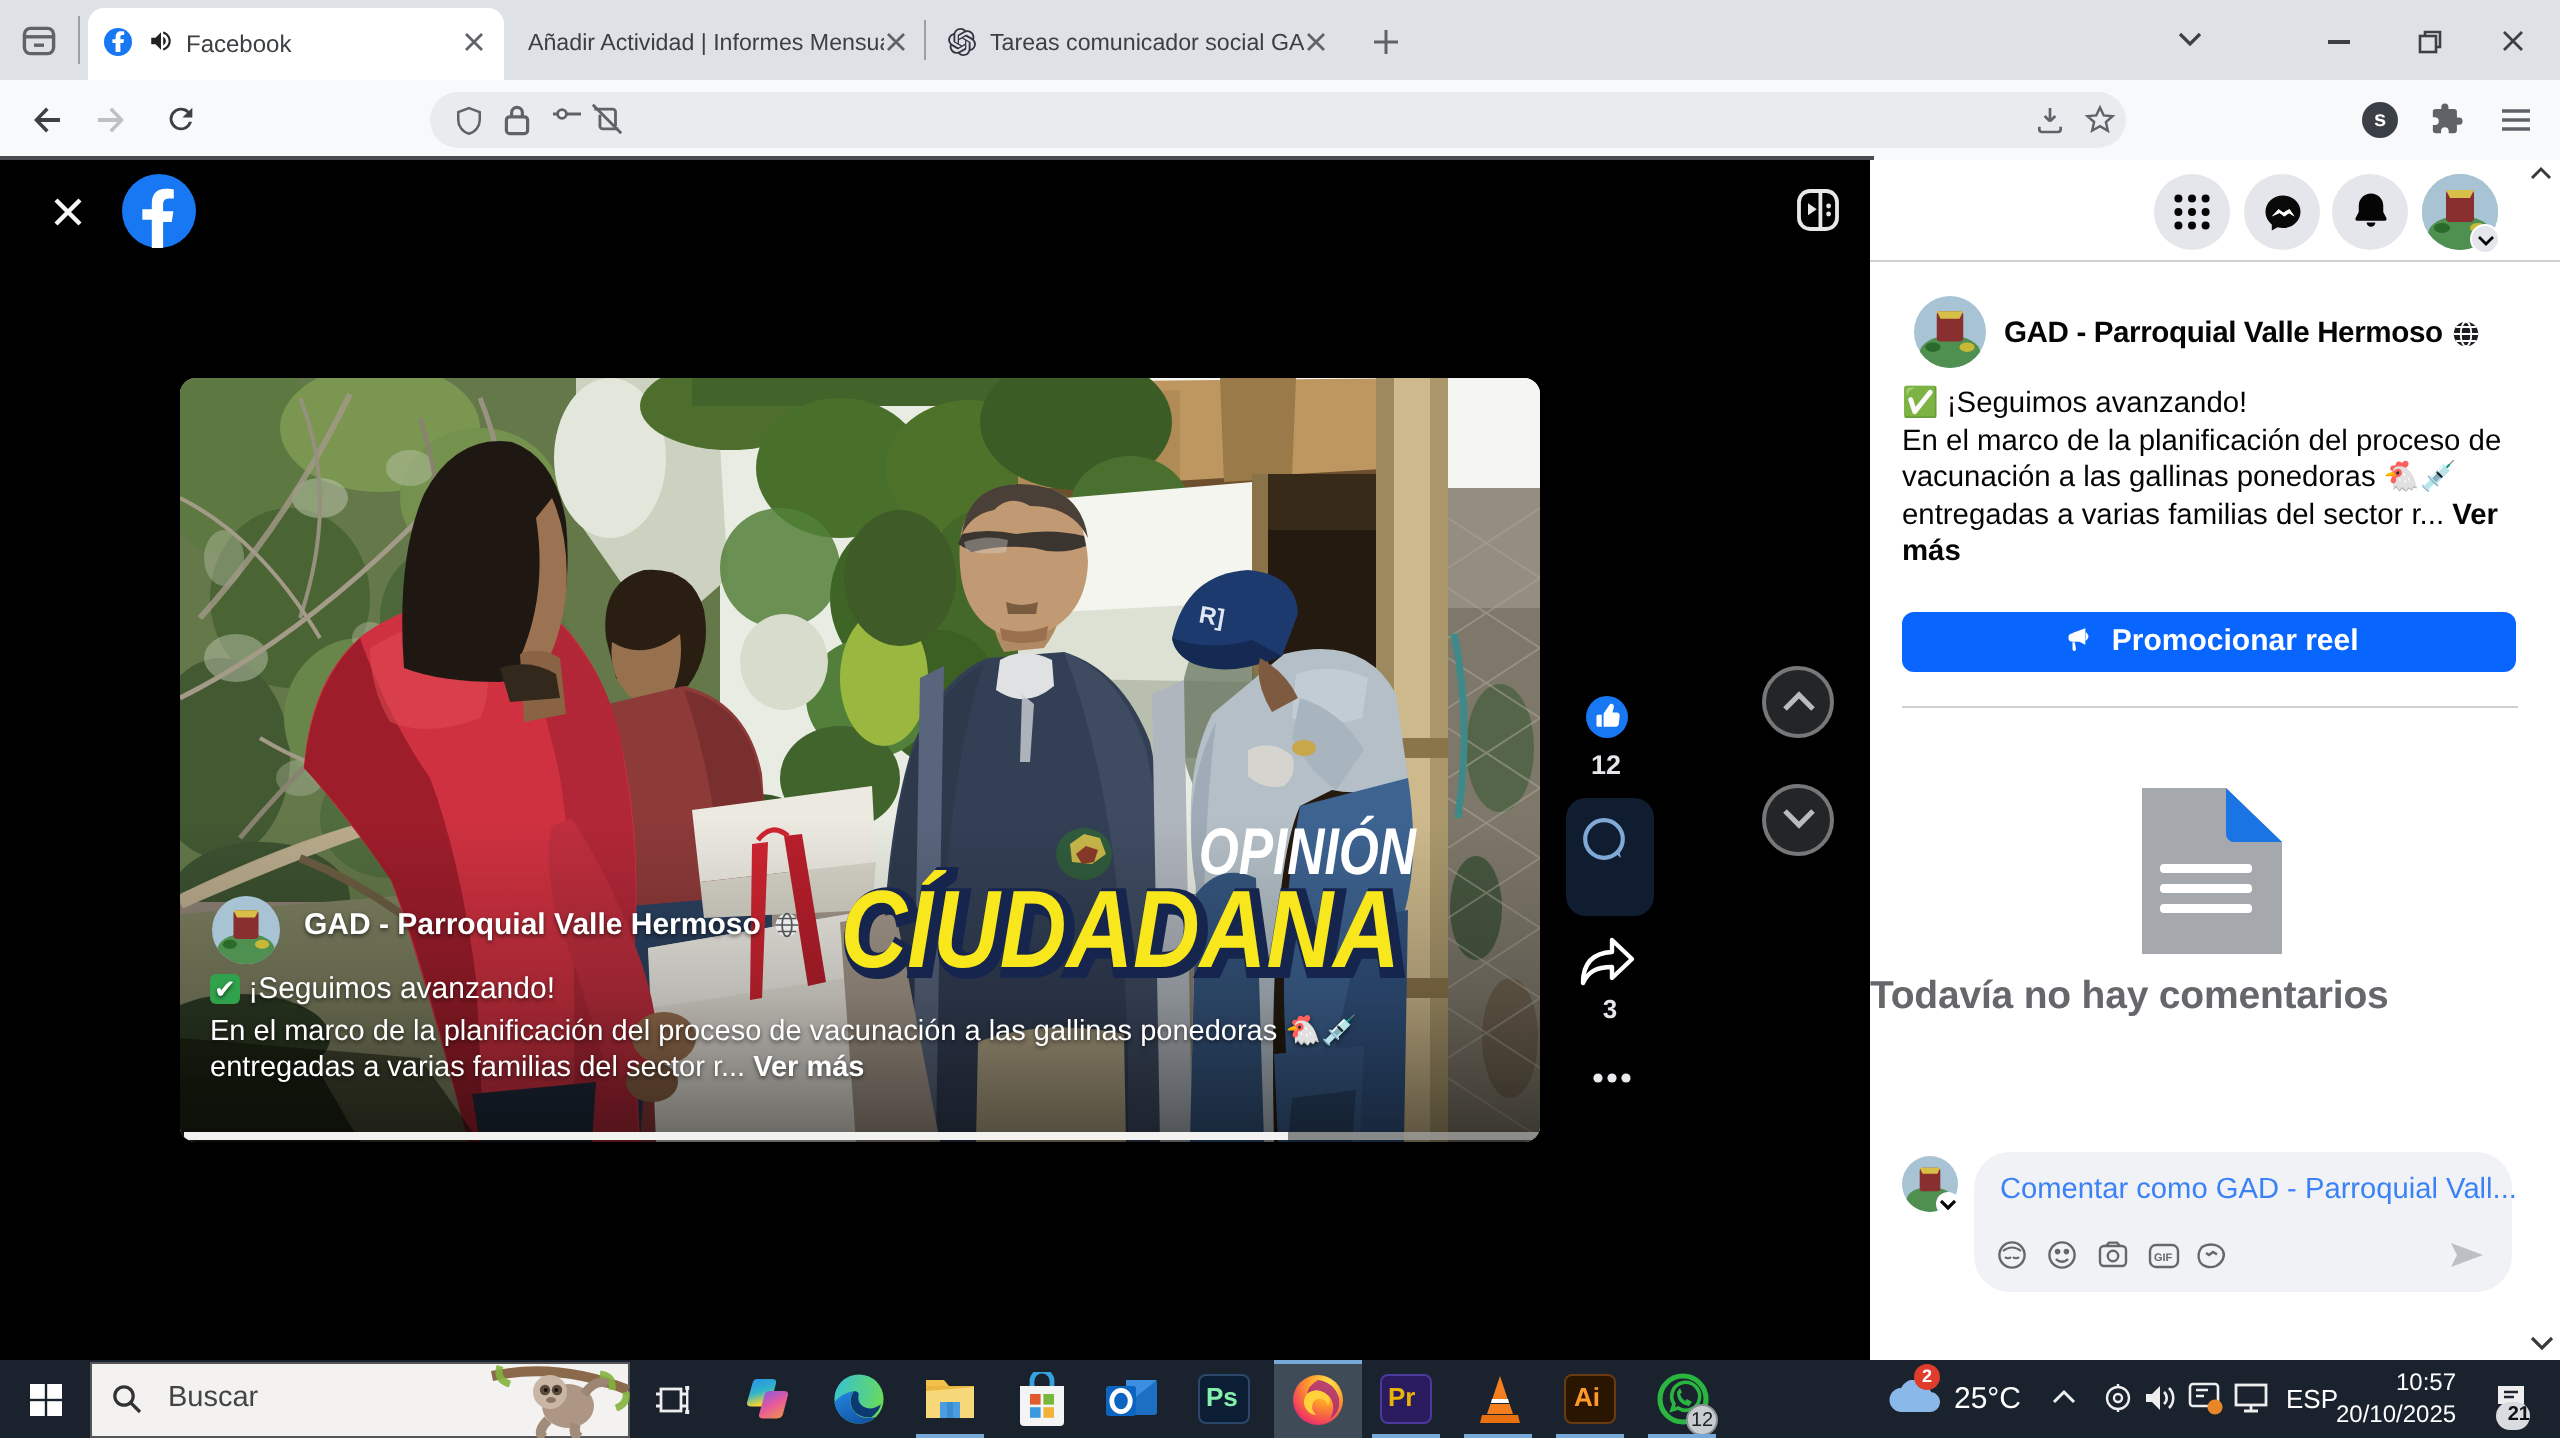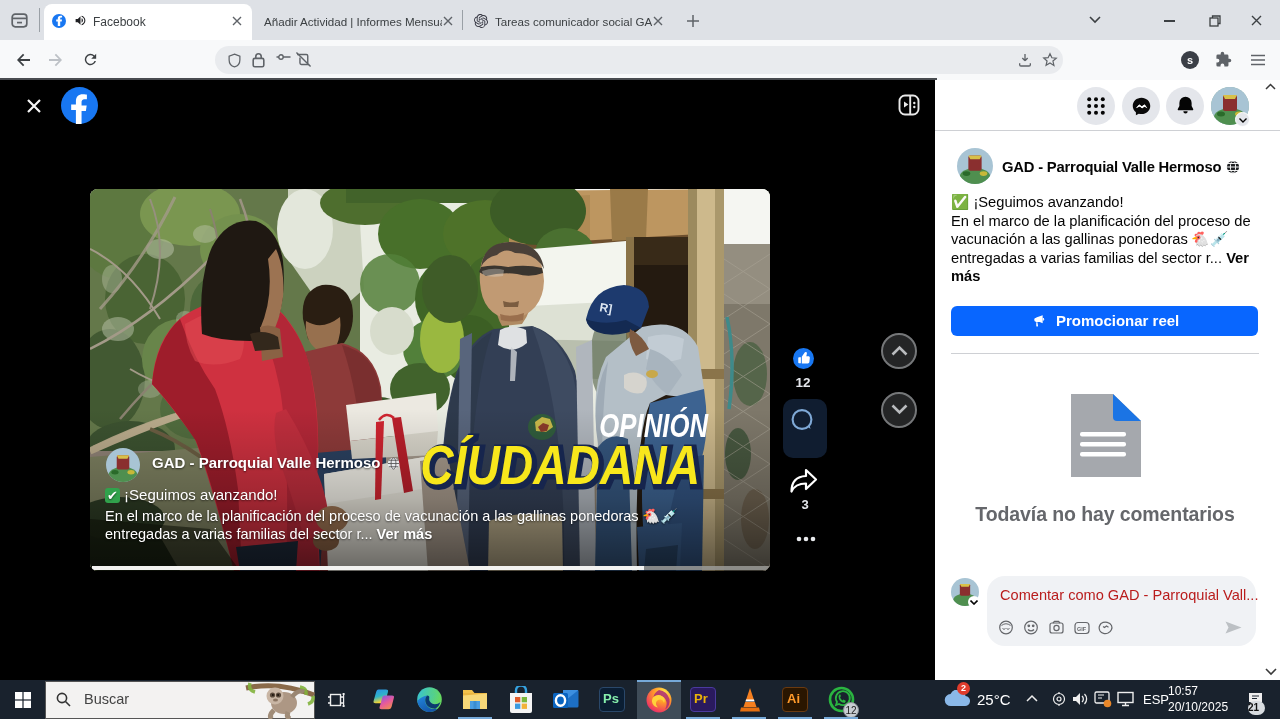--- a/index.html
+++ b/index.html
@@ -485,42 +485,42 @@
       <div class="abs" style="left:16px;top:273px;width:308px;height:1px;background:#ced0d4"></div>
 
       
       <svg class="abs" style="left:136px;top:314px" width="70" height="83" viewBox="0 0 70 83">
         <path d="M0 0h42l28 27v56H0z" fill="#a5a8ad"></path>
         <path d="M42 0l28 27H46a4 4 0 0 1-4-4z" fill="#1b74e4"></path>
         <rect x="9" y="38" width="46" height="4.5" rx="2" fill="#fff"></rect>
         <rect x="9" y="48" width="46" height="4.5" rx="2" fill="#fff"></rect>
         <rect x="9" y="58" width="46" height="4.5" rx="2" fill="#fff"></rect>
       </svg>
-      <div class="abs" style="left:0;top:423px;width:340px;text-align:center;font-size:19.5px;font-weight:700;color:#65676b;letter-spacing:-0.1px">Todavía no hay comentarios</div>
+      <div class="abs" style="left:0;top:407px;width:340px;font-size:19.5px;font-weight:700;color:#65676b;letter-spacing:-0.1px">Todavía no hay comentarios</div>
 
       
       <svg class="abs" style="left:16px;top:498px" width="28" height="28" viewBox="0 0 38 38">
         <defs>
             <clipPath id="avc3">
               <circle cx="19" cy="19" r="19"></circle>
             </clipPath>
           </defs>
         <g clip-path="url(#avc3)">
           <rect width="38" height="38" fill="#a8c4d4"></rect>
           <ellipse cx="19" cy="30" rx="16" ry="9" fill="#4f8f4f"></ellipse>
           <rect x="12" y="8" width="14" height="16" rx="2" fill="#8a2f2f"></rect>
           <path d="M12 8h14l-2 4h-10z" fill="#d8c048"></path>
         </g>
       </svg>
       <div class="abs" style="left:33px;top:516px;width:12px;height:12px;border-radius:50%;background:#fff"></div>
       <svg class="abs" style="left:35px;top:520px" width="8" height="5" viewBox="0 0 8 5">
         <path d="M0.5 0.5l3.5 3.5L7.5 0.5" fill="none" stroke="#050505" stroke-width="1.6"></path>
       </svg>
       <div class="abs" style="left:52px;top:496px;width:269px;height:70px;background:#f0f2f5;border-radius:18px"></div>
-      <div class="abs" style="left:65px;top:507px;font-size:14.6px;color:#b91c1c;white-space:nowrap">Comentar como GAD - Parroquial Vall...</div>
+      <div class="abs" style="left:65px;top:507px;font-size:14.6px;color:#3b82f6;white-space:nowrap">Comentar como GAD - Parroquial Vall...</div>
       <g></g>
       <svg class="abs" style="left:64px;top:540px" width="120" height="15" viewBox="0 0 120 15" fill="none" stroke="#65676b" stroke-width="1.2">
         <circle cx="7" cy="7.5" r="6.3"></circle>
           <path d="M2.5 5.5q4.5-3.5 9 0M3.5 8.5a2 2 0 0 0 3 0M7.5 8.5a2 2 0 0 0 3 0" stroke-width="1"></path>
         <circle cx="32" cy="7.5" r="6.3"></circle>
           <circle cx="29.8" cy="5.8" r="0.8" fill="#65676b"></circle>
           <circle cx="34.2" cy="5.8" r="0.8" fill="#65676b"></circle>
           <path d="M29 9.5a4 4 0 0 0 6 0"></path>
         <rect x="51" y="3" width="13" height="10" rx="2"></rect>
           <circle cx="57.5" cy="8" r="2.6"></circle>
@@ -701,20 +701,20 @@
     <svg class="abs" style="left:1094px;top:10px" width="18" height="18" viewBox="0 0 18 18">
       <rect x="1" y="2" width="14" height="11" rx="1.5" fill="none" stroke="#eee" stroke-width="1.3"></rect>
       <path d="M4,5 h6 M4,8 h4" stroke="#eee" stroke-width="1.2"></path>
       <circle cx="13.5" cy="13.5" r="3.8" fill="#e8872a"></circle>
     </svg>
     <svg class="abs" style="left:1117px;top:11px" width="17" height="16" viewBox="0 0 17 16">
       <rect x="1" y="1.5" width="15" height="10" fill="none" stroke="#eee" stroke-width="1.4"></rect>
       <path d="M5,14.5 h7 M8.5,11.5 v3" stroke="#eee" stroke-width="1.4"></path>
     </svg>
     <div class="abs" style="left:1143px;top:12px;font-size:13px;color:#fff">ESP</div>
-    <div class="abs" style="left:1168px;top:4px;width:60px;text-align:left;font-size:12px;color:#fff;line-height:15.5px">10:57<br>20/10/2025</div>
+    <div class="abs" style="left:1168px;top:4px;width:60px;text-align:right;font-size:12px;color:#fff;line-height:15.5px">10:57<br>20/10/2025</div>
     <svg class="abs" style="left:1247px;top:11px" width="17" height="16" viewBox="0 0 17 16">
       <path d="M2,2 h13 v9 H8 l-3,3 v-3 H2z" fill="#eee"></path>
       <path d="M5,5 h7 M5,7.5 h5" stroke="#1c2530" stroke-width="1.2"></path>
     </svg>
-    <div class="abs" style="left:1248px;top:21px;width:17px;height:14px;border-radius:7px;background:#d8dce0;color:#111;font-size:10px;font-weight:700;text-align:left;line-height:14px">21</div>
+    <div class="abs" style="left:1248px;top:21px;width:17px;height:14px;border-radius:7px;background:#d8dce0;color:#111;font-size:10px;font-weight:700;text-align:right;line-height:14px">21</div>
   </div>
 </div>
 
 </body></html>

